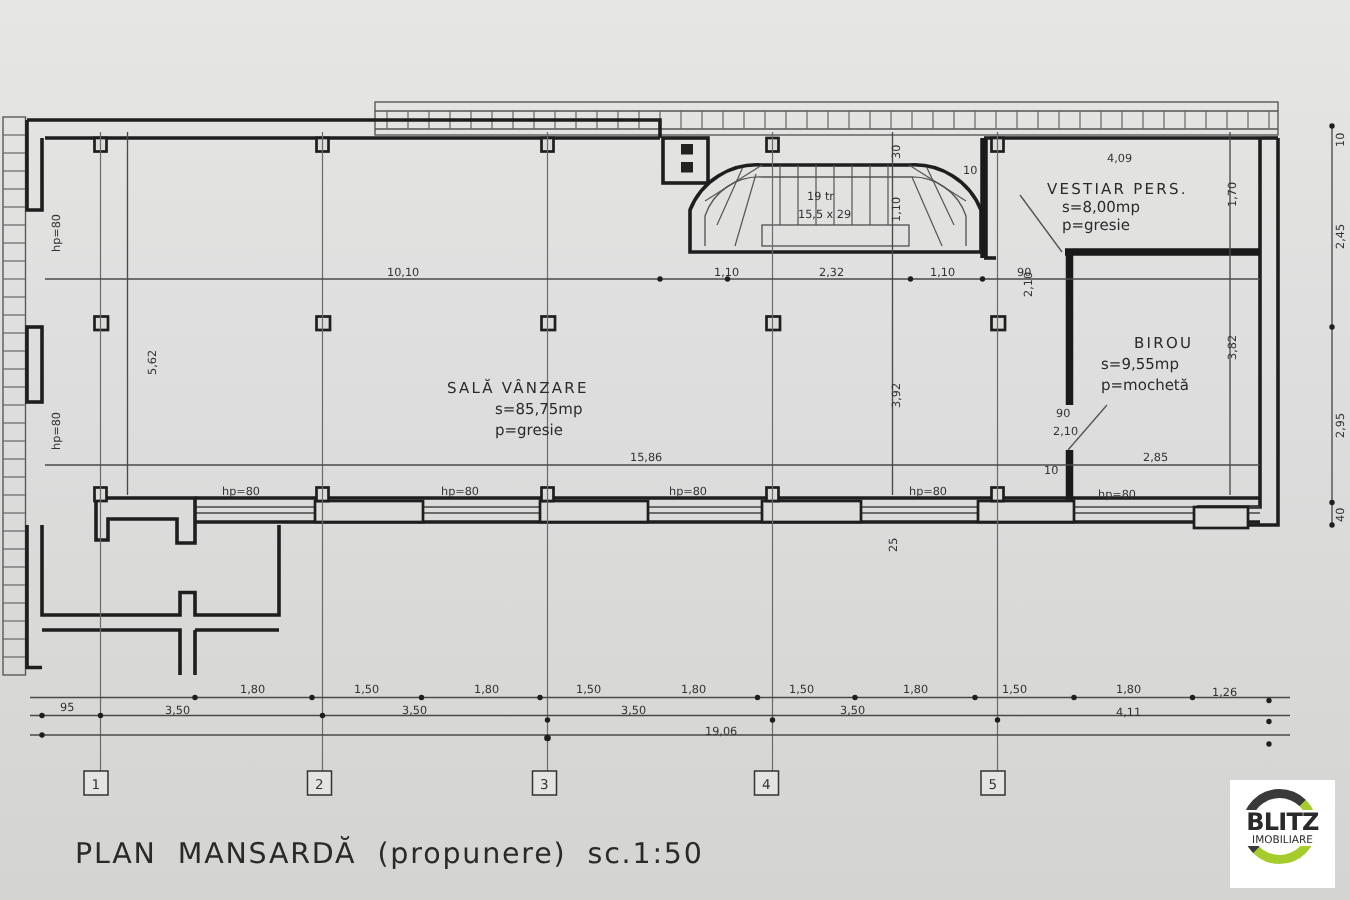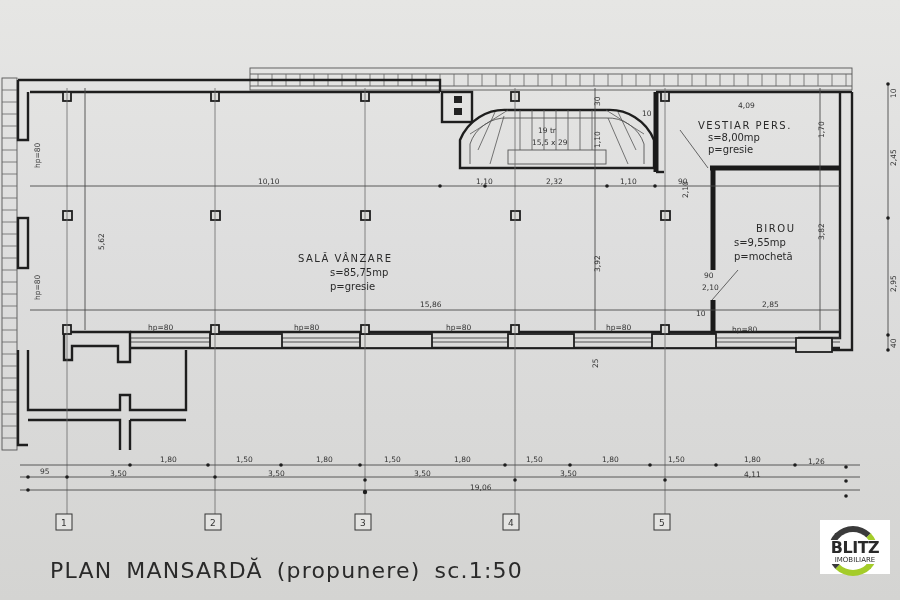--- a/index.html
+++ b/index.html
@@ -22,26 +22,26 @@
     .col { stroke: #1e1e1e; stroke-width: 1.8; fill: #dcdcda; }
     .dot { fill: #1e1e1e; }
     .txt { font-family: "DejaVu Sans", sans-serif; fill: #2a2a2a; }
     .room { font-size: 10px; letter-spacing: 1.5px; }
     .room-sub { font-size: 10px; }
     .dimtxt { font-size: 7.5px; fill: #333; }
     .axis-box { stroke: #333; stroke-width: 1; fill: #e4e4e2; }
     .axis-txt { font-size: 9px; fill: #333; }
     .title {
       position: absolute; left: 50px; top: 558px;
-      font-size: 22px; letter-spacing: 1.2px; color: #2a2a2a;
+      font-size: 19px; letter-spacing: 1.2px; color: #2a2a2a;
       font-family: "DejaVu Sans", sans-serif;
     }
     .title span { margin-right: 14px; }
     .logo {
-      position: absolute; left: 820px; top: 520px; width: 70px; height: 54px;
+      position: absolute; left: 820px; top: 520px; width: 70px; height: 72px;
       background: #ffffff;
     }
     .logo-ring {
       position: absolute; left: 8px; top: 6px; width: 50px; height: 50px;
       border-radius: 50%; border: 6px solid #3a3a3a;
       border-bottom-color: #a4cc2a; border-right-color: #a4cc2a;
       box-sizing: border-box;
     }
     .logo-name {
       position: absolute; left: 2px; top: 20px; width: 66px; text-align: center;

